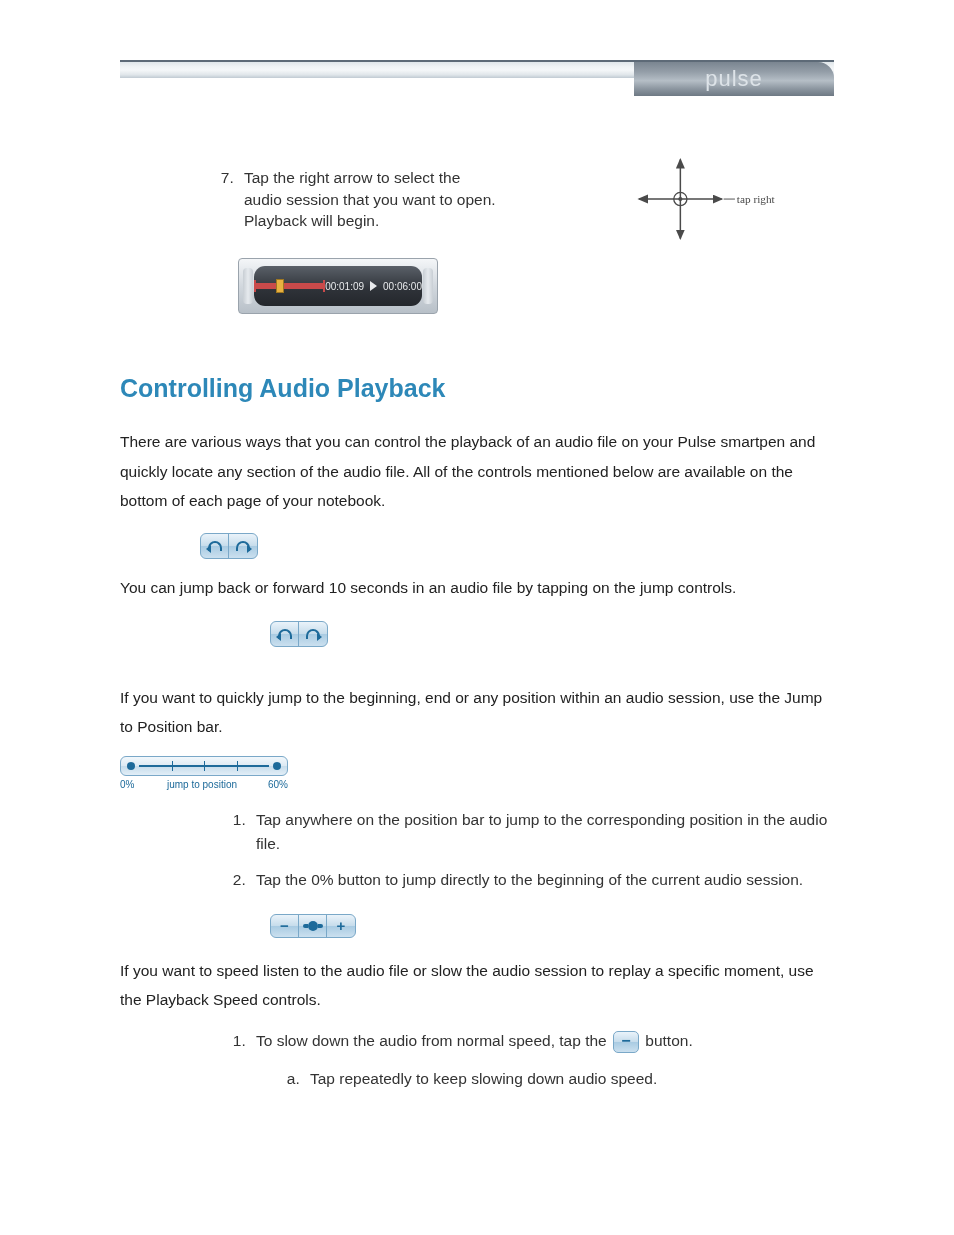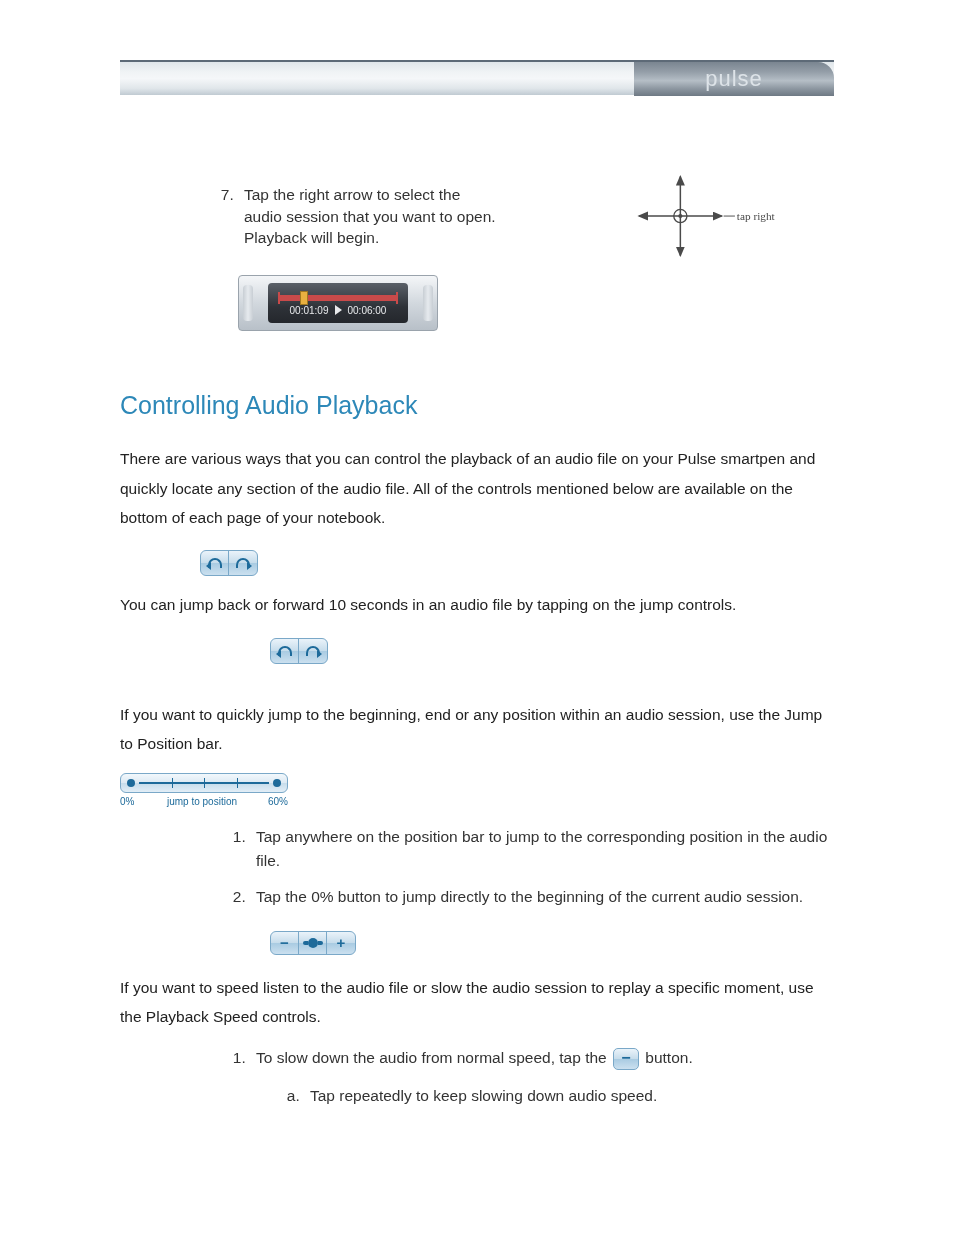--- a/index.html
+++ b/index.html
@@ -10,21 +10,21 @@
     background: #fff;
     width: 954px;
     margin: 0 auto;
     padding: 0;
   }
   .page {
     padding: 60px 120px 60px 120px;
   }
   .header-wrap { margin-bottom: 44px; }
   .header-bar-full {
-    height: 35px;
+    height: 18px;
     background: linear-gradient(to bottom, #e0e6ea 0%, #f0f3f5 30%, #f5f7f9 50%, #e0e6ea 80%, #c0cad2 100%);
     border-top: 2px solid #5d6a77;
     position: relative;
   }
   .logo-pill {
     position: absolute;
     right: 0;
     top: 0;
     height: 34px;
     width: 200px;
@@ -62,27 +62,26 @@
     background: linear-gradient(to bottom, #f4f6f8 0%, #d2d8de 50%, #b8c0c8 100%);
     border-radius: 4px;
     border: 1px solid #9aa3ac;
     position: relative;
     display: flex;
     align-items: center;
     justify-content: center;
     padding: 0 8px;
   }
   .player-oval {
-    width: 140px;
+    width: 168px;
     height: 40px;
     background: linear-gradient(to bottom, #5a6068 0%, #2e3238 60%, #24272c 100%);
-    border-radius: 4px;
+    border-radius: 11px;
     position: relative;
     display: flex;
-    flex-direction: column;
     align-items: center;
     justify-content: center;
   }
   .player-track {
     width: 120px;
     height: 6px;
     background: #c94a4a;
     position: relative;
     margin-bottom: 4px;
     margin-top: 4px;
@@ -107,21 +106,21 @@
     width:10px; height:36px;
     background: linear-gradient(to right,#c8ced4,#e6eaee,#c8ced4);
     border-radius:4px;
   }
   .player-knob-l{left:4px;} .player-knob-r{right:4px;}
   .nav-cross {
     width: 160px;
   }
   h2.section-title {
     color: #2d88b8;
-    font-weight: 400;
+    font-weight: 700;
     font-size: 25px;
     margin-bottom: 24px;
   }
   p.body { line-height: 1.9; margin-bottom: 14px; color:#222; }
   .jump-btns {
     display:inline-flex; border:1px solid #7aa8c8; border-radius:6px; overflow:hidden;
     background: linear-gradient(to bottom,#eaf3fa 0%, #c6dceb 50%, #a9cbe2 51%, #cbe0ef 100%);
     margin: 4px 0 14px 80px;
   }
   .jump-btns.first { margin-left: 80px; }

